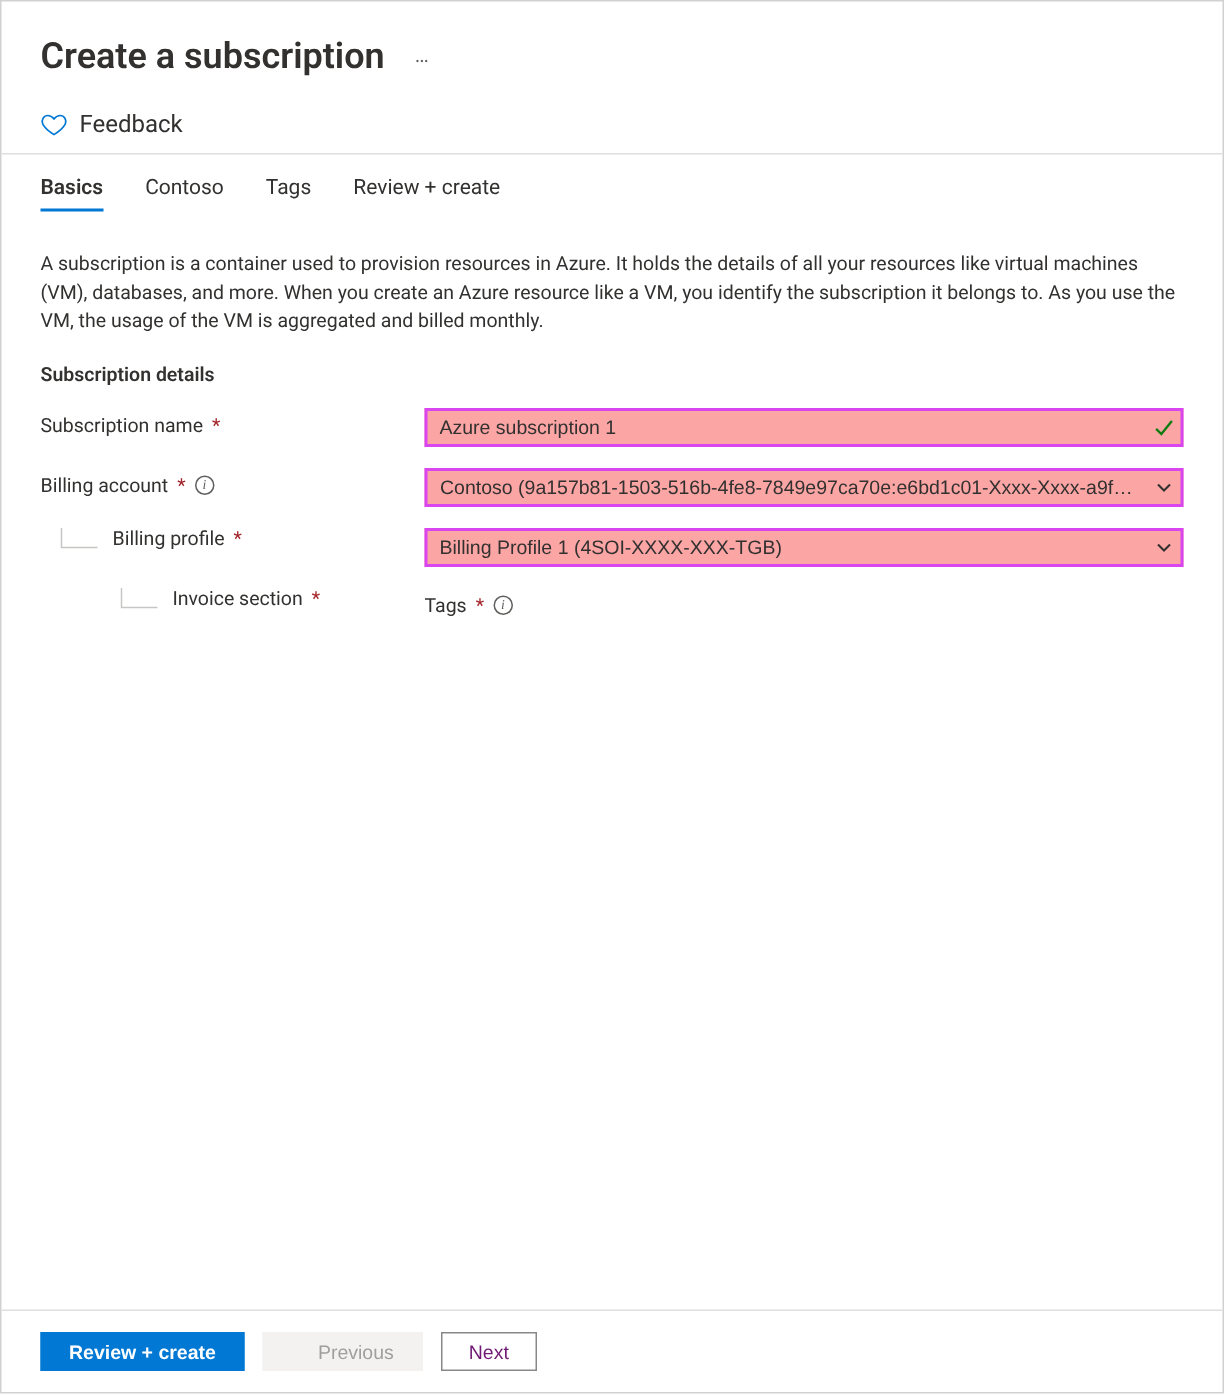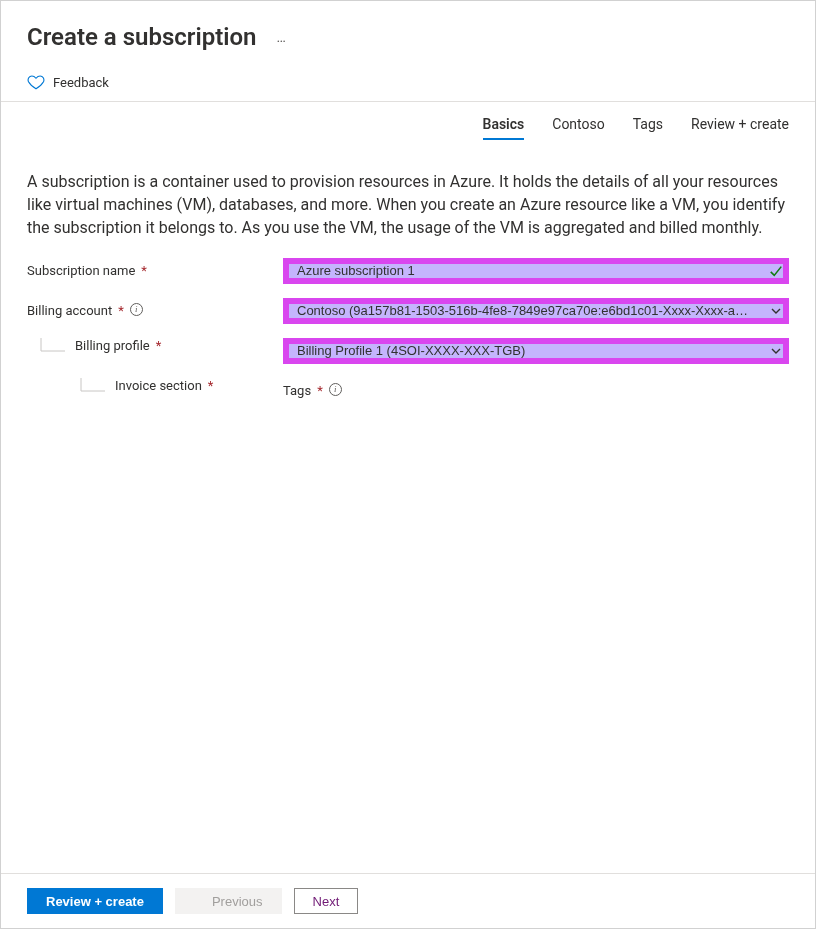--- a/index.html
+++ b/index.html
@@ -12,39 +12,39 @@
     color:#323130;
     font-size:13px;
     position:relative;
   }
   .header { padding:22px 26px 14px 26px; }
   .title-row { display:flex; align-items:center; gap:20px; }
   .page-title { font-size:24px; font-weight:600; color:#323130; }
   .ellipsis { color:#605e5c; font-size:14px; letter-spacing:1px; }
   .feedback-bar { padding:8px 26px 10px 26px; display:flex; align-items:center; gap:8px; }
   .heart-icon svg { width:18px; height:18px; stroke:#0078d4; fill:none; stroke-width:1.5px; display:block; }
-  .feedback-label { font-size:13px; color:#323130; }
+  .feedback-label { font-size:16px; color:#323130; }
   .divider { border:none; border-top:1px solid #e1dfdd; margin:0; }
-  .tabs { display:flex; gap:28px; padding:14px 26px 0 26px;justify-content:flex-end; }
+  .tabs { display:flex; gap:28px; padding:14px 26px 0 26px; }
   .tab { font-size:14px; color:#323130; padding-bottom:6px; border-bottom:2px solid transparent; cursor:pointer; }
   .tab.active { font-weight:600; border-bottom-color:#0078d4; }
   .content { padding:14px 26px 0 26px; }
-  .description { font-size:16px; color:#323130; line-height:1.45; margin-bottom:18px; }
+  .description { font-size:13px; color:#323130; line-height:1.45; margin-bottom:18px; }
   .section-title { font-size:13px; font-weight:600; margin-bottom:14px; }
   .form-grid { display:grid; grid-template-columns:256px 1fr; column-gap:0; row-gap:14px; align-items:center; }
   .label-cell { display:flex; gap:6px; font-size:13px; }
   .req { color:#a4262c; }
   .info-icon { width:13px; height:13px; border:1px solid #605e5c; border-radius:50%; display:inline-flex; align-items:center; justify-content:center; font-size:9px; color:#605e5c; line-height:1; font-style:italic; font-family:Georgia,serif; }
   .tree-line { display:flex; align-items:center; }
   .tree-spacer { flex:0 0 auto; }
   .combo { position:relative; }
   .combo-input {
     width:100%; height:26px;
-    border:6px solid #d946ef;
-    background:#c4b5fd;
+    border:2px solid #d946ef;
+    background:#fca5a5;
     font-size:13px;
     padding:0 30px 0 8px;
     color:#323130;
     outline:none;
     text-overflow:ellipsis;
   }
   .combo-input.gray { border-color:#605e5c; }
   .combo .right-icon {
     position:absolute; right:6px; top:50%; transform:translateY(-50%);
     width:14px; height:14px; display:flex; align-items:center; justify-content:center;
@@ -89,20 +89,21 @@
 <div class="tabs">
   <div class="tab active">Basics</div>
   <div class="tab">Contoso</div>
   <div class="tab">Tags</div>
   <div class="tab">Review + create</div>
 </div>
 
 <div class="content">
   <p class="description">A subscription is a container used to provision resources in Azure. It holds the details of all your resources like virtual machines (VM), databases, and more. When you create an Azure resource like a VM, you identify the subscription it belongs to. As you use the VM, the usage of the VM is aggregated and billed monthly.</p>
 
+  <div class="section-title">Subscription details</div>
 
   <div class="form-grid">
 
     <div class="label-cell">
       <span>Subscription name</span>
       <span class="req">*</span>
     </div>
     <div class="combo">
       <input class="combo-input" value="Azure subscription 1" style="">
       <span class="right-icon check">

